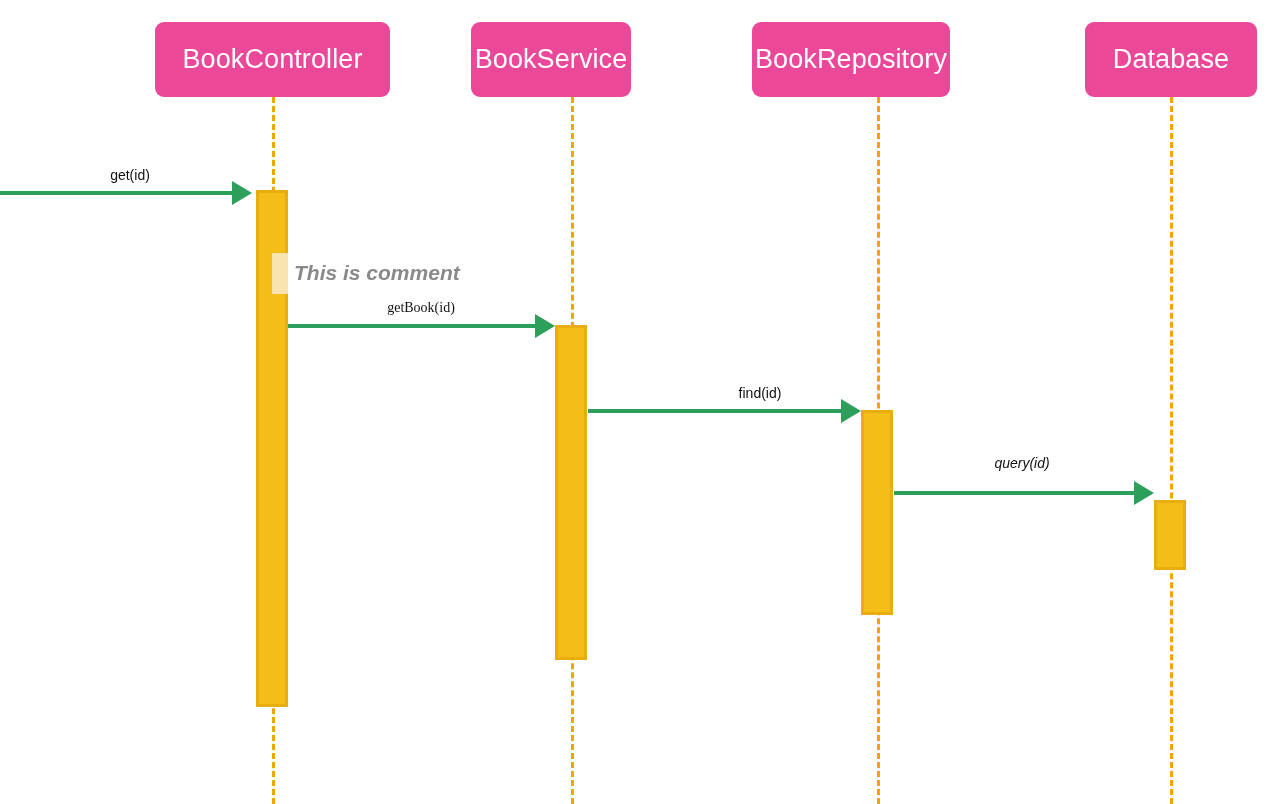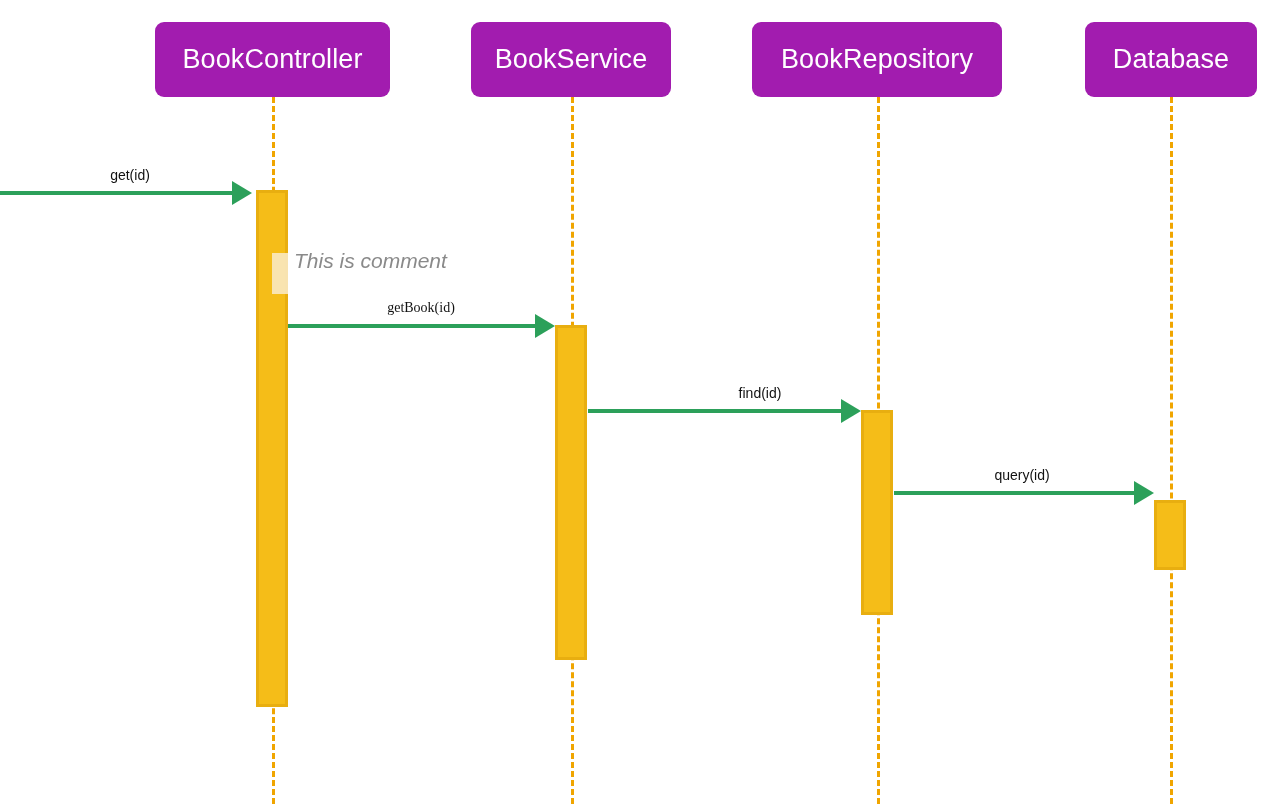--- a/index.html
+++ b/index.html
@@ -18,21 +18,21 @@
     overflow: hidden;
   }
 
   
   .participant-box {
     position: absolute;
     box-sizing: border-box;
     display: flex;
     align-items: center;
     justify-content: center;
-    background: #a21caf;
+    background: #ec4899;
     border-radius: 9px;
     color: #ffffff;
     font-size: 27px;
     font-weight: 400;
     letter-spacing: 0.1px;
     line-height: 1;
     white-space: nowrap;
     user-select: none;
   }
 
@@ -103,39 +103,39 @@
   <div class="lifeline" style="left:571px;"></div>
   <div class="lifeline" style="left:877px;"></div>
   <div class="lifeline" style="left:1170px;"></div>
 
   <div class="activation" style="left:256px; top:190px; height:517px;"></div>
   <div class="activation" style="left:555px; top:325px; height:335px;"></div>
   <div class="activation" style="left:861px; top:410px; height:205px;"></div>
   <div class="activation" style="left:1154px; top:500px; height:70px;"></div>
 
   <div class="note-swatch" style="left:272px; top:253px; width:16px; height:41px;"></div>
-  <div class="note-text" style="left:294px; top:250px;">This is comment</div>
+  <div class="note-text" style="left:294px; top:262px;font-weight:bold;">This is comment</div>
 
   <div class="msg-line" style="left:0px; top:191px; width:236px;"></div>
   <div class="msg-head" style="left:232px; top:181px;"></div>
   <div class="msg-label" style="left:130px; top:168px;">get(id)</div>
 
   <div class="msg-line" style="left:288px; top:324px; width:247px;"></div>
   <div class="msg-head" style="left:535px; top:314px;"></div>
   <div class="msg-label" style="left:421px; top:301px;font-family:Liberation Serif, serif;">getBook(id)</div>
 
   <div class="msg-line" style="left:588px; top:409px; width:253px;"></div>
   <div class="msg-head" style="left:841px; top:399px;"></div>
   <div class="msg-label" style="left:760px; top:386px;">find(id)</div>
 
   <div class="msg-line" style="left:894px; top:491px; width:240px;"></div>
   <div class="msg-head" style="left:1134px; top:481px;"></div>
-  <div class="msg-label" style="left:1022px; top:468px;">query(id)</div>
+  <div class="msg-label" style="left:1022px; top:456px;font-style:italic;">query(id)</div>
 
   <div class="participant-box" style="left:155px; top:22px; width:235px; height:75px;">BookController</div>
 
-  <div class="participant-box" style="left:471px; top:22px; width:200px; height:75px;">BookService</div>
+  <div class="participant-box" style="left:471px; top:22px; width:160px; height:75px;">BookService</div>
 
-  <div class="participant-box" style="left:752px; top:22px; width:250px; height:75px;">BookRepository</div>
+  <div class="participant-box" style="left:752px; top:22px; width:198px; height:75px;">BookRepository</div>
 
   <div class="participant-box" style="left:1085px; top:22px; width:172px; height:75px;">Database</div>
 
 </div>
 
 </body></html>

